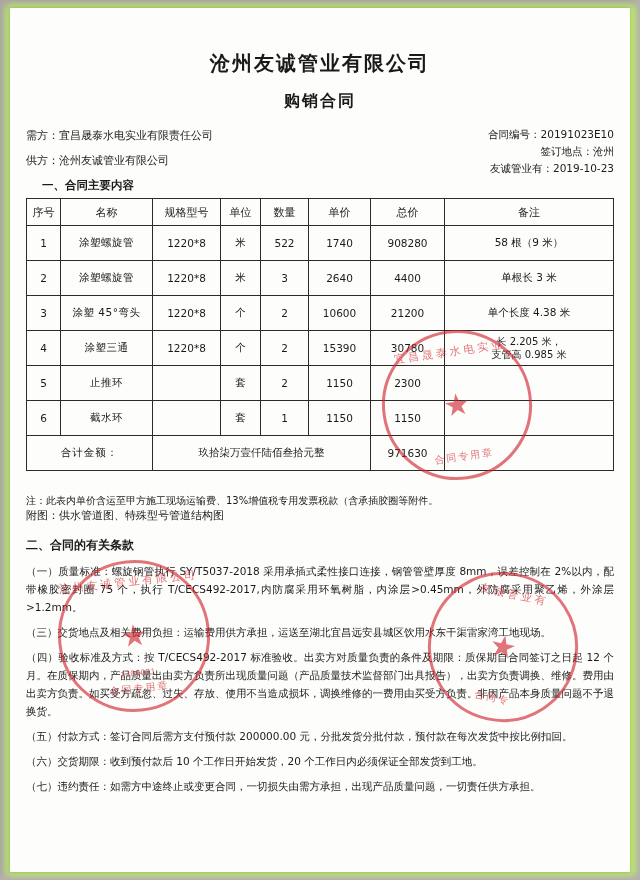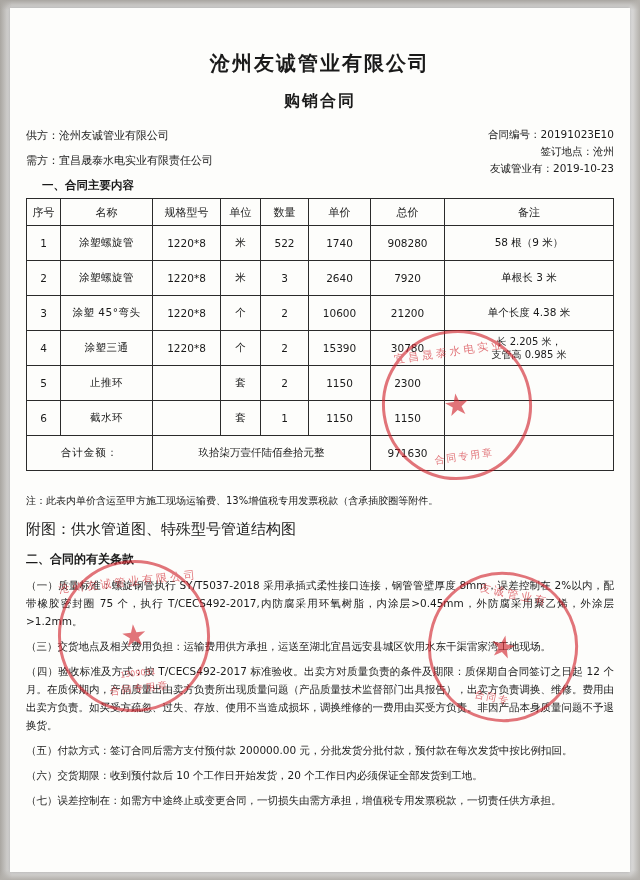--- a/index.html
+++ b/index.html
@@ -7,21 +7,21 @@
     padding: 0;
     background: #b9b6b1;
   }
   body {
     font-family: "DejaVu Sans", "Liberation Sans", sans-serif;
   }
   #page {
     position: relative;
     width: 640px;
     height: 880px;
-    background: #e5e5e5;
+    background: #bef264;
     overflow: hidden;
   }
   
   #paper {
     position: absolute;
     left: 10px;
     top: 8px;
     width: 620px;
     height: 864px;
     background: #fdfdfb;
@@ -117,22 +117,21 @@
   }
   td.name { letter-spacing: 0.5px; }
   td.remark-small { font-size: 10px; line-height: 13px; }
   td.total-label { letter-spacing: 1px; }
   .notes {
     font-size: 10px;
     margin-top: 22px;
     line-height: 15px;
   }
   .attach {
-    font-size: 15px;
-    margin-top: 14px;
+    font-size: 11px;
     line-height: 15px;
   }
   .clause-head {
     font-size: 12px;
     font-weight: bold;
     margin: 14px 0 8px 0;
   }
   .clause {
     font-size: 10.5px;
     line-height: 18px;
@@ -213,22 +212,22 @@
   <div class="edge-shadow-r"></div>
   <div class="edge-shadow-b"></div>
   <div id="paper"></div>
 
   <div id="content">
 
     <div class="title1">沧州友诚管业有限公司</div>
     <div class="title2">购销合同</div>
 
     <div class="party-block">
+      <div class="party-line">需方：宜昌晟泰水电实业有限责任公司</div>
       <div class="party-line">供方：沧州友诚管业有限公司</div>
-      <div class="party-line">需方：宜昌晟泰水电实业有限责任公司</div>
       <div class="meta">
         <div>
           <span>合同编号：</span><span>20191023E10</span>
         </div>
         <div>
           <span>签订地点：</span><span>沧州</span>
         </div>
         <div>
           <span>友诚管业有：</span><span>2019-10-23</span>
         </div>
@@ -271,21 +270,21 @@
           <td>908280</td>
           <td>58 根（9 米）</td>
         </tr>
         <tr>
           <td>2</td>
           <td class="name">涂塑螺旋管</td>
           <td>1220*8</td>
           <td>米</td>
           <td>3</td>
           <td>2640</td>
-          <td>7920</td>
+          <td>4400</td>
           <td>单根长 3 米</td>
         </tr>
         <tr>
           <td>3</td>
           <td class="name">涂塑 45°弯头</td>
           <td>1220*8</td>
           <td>个</td>
           <td>2</td>
           <td>10600</td>
           <td>21200</td>
@@ -345,21 +344,21 @@
     <div class="clause">
       <span class="lead">（四）</span><span class="lead">验收标准及方式：</span><span class="lead">按 T/CECS492-2017 标准验收。出卖方对质量负责的条件及期限：质保期自合同签订之日起 12 个月。在质保期内，产品质量出由卖方负责所出现质量问题（产品质量技术监督部门出具报告），出卖方负责调换、维修。费用由出卖方负责。如买受方疏忽、过失、存放、使用不当造成损坏，调换维修的一费用由买受方负责。非因产品本身质量问题不予退换货。</span>
     </div>
     <div class="clause">
       <span class="lead">（五）</span><span class="lead">付款方式：</span><span class="lead">签订合同后需方支付预付款 200000.00 元，分批发货分批付款，预付款在每次发货中按比例扣回。</span>
     </div>
     <div class="clause">
       <span class="lead">（六）</span><span class="lead">交货期限：</span><span class="lead">收到预付款后 10 个工作日开始发货，20 个工作日内必须保证全部发货到工地。</span>
     </div>
     <div class="clause">
-      <span class="lead">（七）</span><span class="lead">误差控制在：</span><span class="lead">如需方中途终止或变更合同，一切损失由需方承担，增值税专用发票税款，一切责任供方承担。</span>
+      <span class="lead">（七）</span><span class="lead">违约责任：</span><span class="lead">如需方中途终止或变更合同，一切损失由需方承担，出现产品质量问题，一切责任供方承担。</span>
     </div>
 
   </div>
 
   <div class="seal" id="seal1">
     <div class="circle"></div>
     <div class="arc-top">宜昌晟泰水电实业</div>
     <div class="center-star star">★</div>
     <div class="arc-bottom">合同专用章</div>
   </div>

